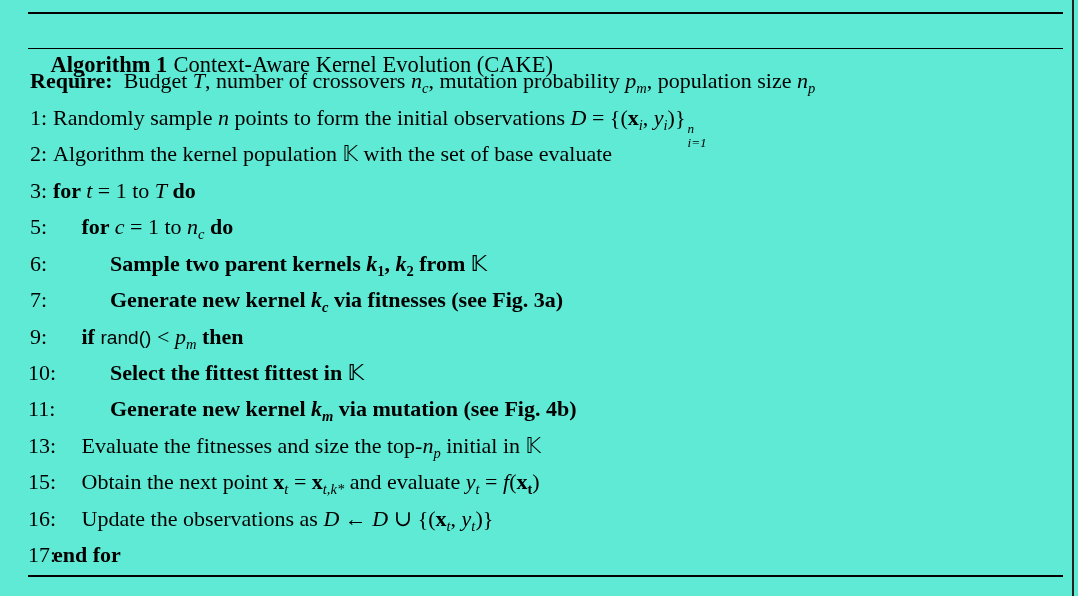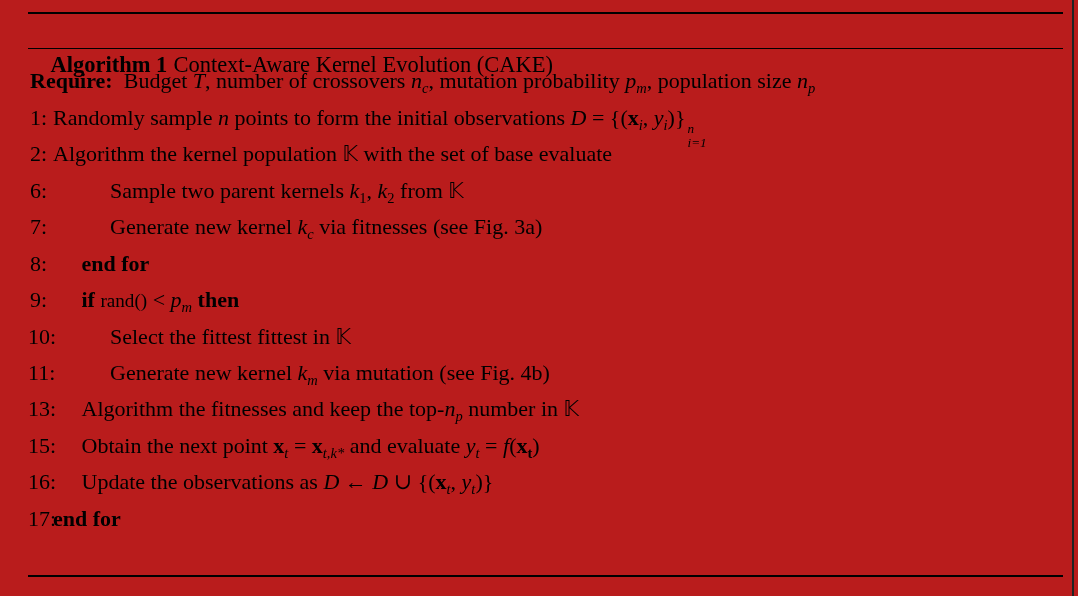--- a/index.html
+++ b/index.html
@@ -4,21 +4,21 @@
 <style>
   html, body {
     margin: 0;
     padding: 0;
     background: #ffffff;
   }
   .screen {
     position: relative;
     width: 1078px;
     height: 596px;
-    background: #b91c1c;
+    background: #5eead4;
     color: #000000;
     font-family: "Liberation Serif", "DejaVu Serif", serif;
     overflow: hidden;
   }
   .rule {
     position: absolute;
     left: 28px;
     width: 1035px;
     background: #000000;
   }
@@ -63,29 +63,29 @@
     height: 29.9px;
     line-height: 29.9px;
   }
   .line-num {
     display: inline-block;
     width: 19px;
     text-align: right;
   }
   .line-content { margin-left: 6px; }
   .line-content.indent-1 { margin-left: 34.5px; }
-  .line-content.indent-2 { margin-left: 63px; }
+  .line-content.indent-2 { margin-left: 63px; font-weight: bold; }
   .require-line .line-content { margin-left: 2px; }
   .seg-b  { font-weight: 700; }
   .seg-i  { font-style: italic; }
   .seg-mb { font-weight: 700; }
   .seg-cal { font-style: italic; }
   .seg-bb { font-family: "DejaVu Sans", "DejaVu Serif", sans-serif; font-size: 93%; }
   .seg-m {
-    font-family: Liberation Serif, serif;
+    font-family: Liberation Sans, sans-serif;
     font-size: 87%;
   }
   .seg-sub   { font-size: 66%; font-style: italic; vertical-align: -0.32em; }
   .seg-subr  { font-size: 66%; vertical-align: -0.32em; }
   .seg-submb { font-size: 66%; font-weight: 700; vertical-align: -0.32em; }
   .seg-sup   { font-size: 66%; vertical-align: 0.5em; }
   .seg-stack {
     display: inline-flex;
     flex-direction: column;
     align-items: flex-start;
@@ -102,26 +102,27 @@
 <div class="screen">
   <div class="rule rule-top"></div>
   <div class="algo-title">
     <span class="label">Algorithm 1</span><span>Context-Aware Kernel Evolution (CAKE)</span>
   </div>
   <div class="rule rule-mid"></div>
   <div class="algo-body" id="algo-body">
       <div class="algo-line require-line"><span class="line-content indent-0"><span class="seg seg-b">Require:</span><span class="seg">  Budget </span><span class="seg seg-i">T</span><span class="seg">, number of crossovers </span><span class="seg seg-i">n</span><span class="seg seg-sub">c</span><span class="seg">, mutation probability </span><span class="seg seg-i">p</span><span class="seg seg-sub">m</span><span class="seg">, population size </span><span class="seg seg-i">n</span><span class="seg seg-sub">p</span></span></div>
       <div class="algo-line"><span class="line-num">1:</span><span class="line-content indent-0"><span class="seg">Randomly sample </span><span class="seg seg-i">n</span><span class="seg"> points to form the initial observations </span><span class="seg seg-cal">D</span><span class="seg"> = {(</span><span class="seg seg-mb">x</span><span class="seg seg-sub">i</span><span class="seg">, </span><span class="seg seg-i">y</span><span class="seg seg-sub">i</span><span class="seg">)}</span><span class="seg seg-stack"><span>n</span><span>i=1</span></span></span></div>
       <div class="algo-line"><span class="line-num">2:</span><span class="line-content indent-0"><span class="seg">Algorithm the kernel population </span><span class="seg seg-bb">𝕂</span><span class="seg"> with the set of base evaluate</span></span></div>
+      <div class="algo-line"><span class="line-num">3:</span><span class="line-content indent-0"><span class="seg seg-b">for </span><span class="seg seg-i">t</span><span class="seg"> = 1 to </span><span class="seg seg-i">T</span><span class="seg seg-b"> do</span></span></div>
+      <div class="algo-line"><span class="line-num">5:</span><span class="line-content indent-1"><span class="seg seg-b">for </span><span class="seg seg-i">c</span><span class="seg"> = 1 to </span><span class="seg seg-i">n</span><span class="seg seg-sub">c</span><span class="seg seg-b"> do</span></span></div>
       <div class="algo-line"><span class="line-num">6:</span><span class="line-content indent-2"><span class="seg">Sample two parent kernels </span><span class="seg seg-i">k</span><span class="seg seg-subr">1</span><span class="seg">, </span><span class="seg seg-i">k</span><span class="seg seg-subr">2</span><span class="seg"> from </span><span class="seg seg-bb">𝕂</span></span></div>
       <div class="algo-line"><span class="line-num">7:</span><span class="line-content indent-2"><span class="seg">Generate new kernel </span><span class="seg seg-i">k</span><span class="seg seg-sub">c</span><span class="seg"> via fitnesses (see Fig. 3a)</span></span></div>
-      <div class="algo-line"><span class="line-num">8:</span><span class="line-content indent-1"><span class="seg seg-b">end for</span></span></div>
       <div class="algo-line"><span class="line-num">9:</span><span class="line-content indent-1"><span class="seg seg-b">if </span><span class="seg seg-m">rand()</span><span class="seg"> &lt; </span><span class="seg seg-i">p</span><span class="seg seg-sub">m</span><span class="seg seg-b"> then</span></span></div>
       <div class="algo-line"><span class="line-num">10:</span><span class="line-content indent-2"><span class="seg">Select the fittest fittest in </span><span class="seg seg-bb">𝕂</span></span></div>
       <div class="algo-line"><span class="line-num">11:</span><span class="line-content indent-2"><span class="seg">Generate new kernel </span><span class="seg seg-i">k</span><span class="seg seg-sub">m</span><span class="seg"> via mutation (see Fig. 4b)</span></span></div>
-      <div class="algo-line"><span class="line-num">13:</span><span class="line-content indent-1"><span class="seg">Algorithm the fitnesses and keep the top-</span><span class="seg seg-i">n</span><span class="seg seg-sub">p</span><span class="seg"> number in </span><span class="seg seg-bb">𝕂</span></span></div>
+      <div class="algo-line"><span class="line-num">13:</span><span class="line-content indent-1"><span class="seg">Evaluate the fitnesses and size the top-</span><span class="seg seg-i">n</span><span class="seg seg-sub">p</span><span class="seg"> initial in </span><span class="seg seg-bb">𝕂</span></span></div>
       <div class="algo-line"><span class="line-num">15:</span><span class="line-content indent-1"><span class="seg">Obtain the next point </span><span class="seg seg-mb">x</span><span class="seg seg-sub">t</span><span class="seg"> = </span><span class="seg seg-mb">x</span><span class="seg seg-sub">t,k*</span><span class="seg"> and evaluate </span><span class="seg seg-i">y</span><span class="seg seg-sub">t</span><span class="seg"> = </span><span class="seg seg-i">f</span><span class="seg">(</span><span class="seg seg-mb">x</span><span class="seg seg-submb">t</span><span class="seg">)</span></span></div>
       <div class="algo-line"><span class="line-num">16:</span><span class="line-content indent-1"><span class="seg">Update the observations as </span><span class="seg seg-cal">D</span><span class="seg"> ← </span><span class="seg seg-cal">D</span><span class="seg"> ∪ {(</span><span class="seg seg-mb">x</span><span class="seg seg-sub">t</span><span class="seg">, </span><span class="seg seg-i">y</span><span class="seg seg-sub">t</span><span class="seg">)}</span></span></div>
       <div class="algo-line"><span class="line-num">17:</span><span class="line-content indent-0"><span class="seg seg-b">end for</span></span></div>
     </div>
   <div class="rule rule-bottom"></div>
   <div class="page-edge"></div>
 </div>
 
 </body></html>

